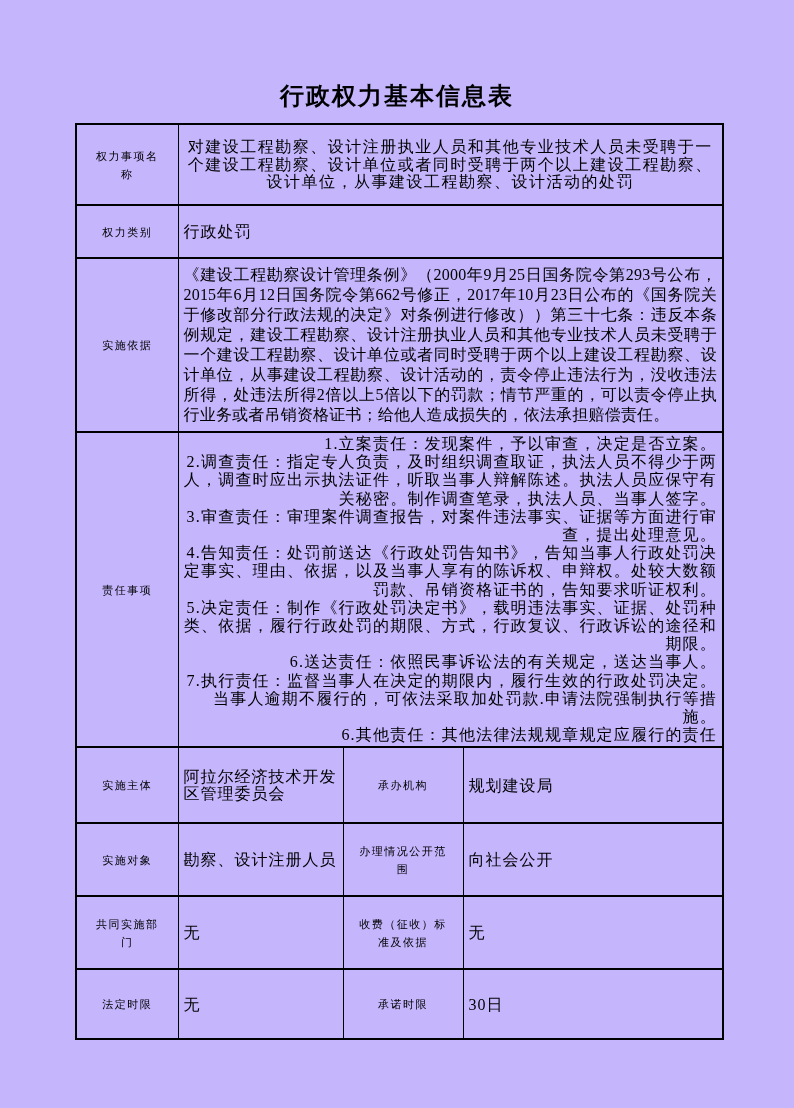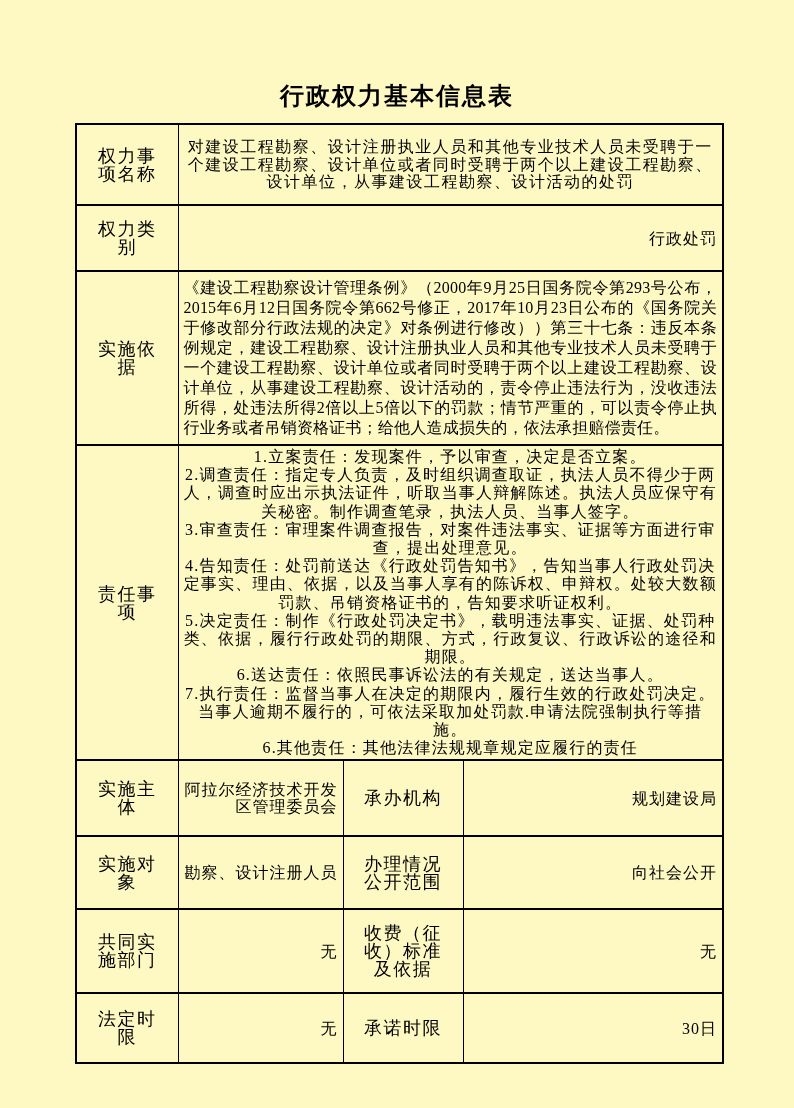--- a/index.html
+++ b/index.html
@@ -1,20 +1,20 @@
 <!DOCTYPE html>
 <html><head>
 <meta charset="utf-8">
 <style>
   html, body { margin: 0; padding: 0; background: #ffffff; }
   .page {
     position: relative;
     width: 794px;
     height: 1108px;
-    background: #fef9c3;
+    background: #c4b5fd;
     color: #000000;
     font-family: "Liberation Serif", "DejaVu Serif", serif;
     overflow: hidden;
   }
   .doc-title {
     position: absolute;
     top: 80px;
     left: 0;
     width: 100%;
     text-align: center;
@@ -33,30 +33,30 @@
   }
   .info-table td {
     border: 1px solid #000000;
     border-top: 2px solid #000000;
     border-bottom: 2px solid #000000;
     vertical-align: middle;
     overflow: hidden;
   }
   td.lbl {
     text-align: center;
-    font-size: 18px;
+    font-size: 11px;
     letter-spacing: 1.5px;
     padding: 14px;
     line-height: 18px;
   }
   td.val { font-size: 16px; padding: 2px 5px; }
-  .v-center { text-align: right; letter-spacing: 1px; line-height: 17px; }
+  .v-center { text-align: left; letter-spacing: 1px; line-height: 17px; }
   .name-val { text-align: center; letter-spacing: 1.5px; line-height: 17.5px; }
   .basis-val { text-align: justify; letter-spacing: 0.2px; line-height: 20px; padding: 4px 6px; }
-  .resp-val { text-align: center; letter-spacing: 1.2px; line-height: 18.2px; padding: 3px 6px; }
+  .resp-val { text-align: right; letter-spacing: 1.2px; line-height: 18.2px; padding: 3px 6px; }
   .r1 td { height: 51px; }
   .r2 td { height: 23px; }
   .r3 td { height: 144px; }
   .r4 td { height: 269px; }
   .r5 td { height: 46px; }
   .r6 td { height: 43px; }
   .r7 td { height: 43px; }
   .r8 td { height: 40px; }
   .r9 td { height: 43px; }
   .r10 td { height: 44px; }

